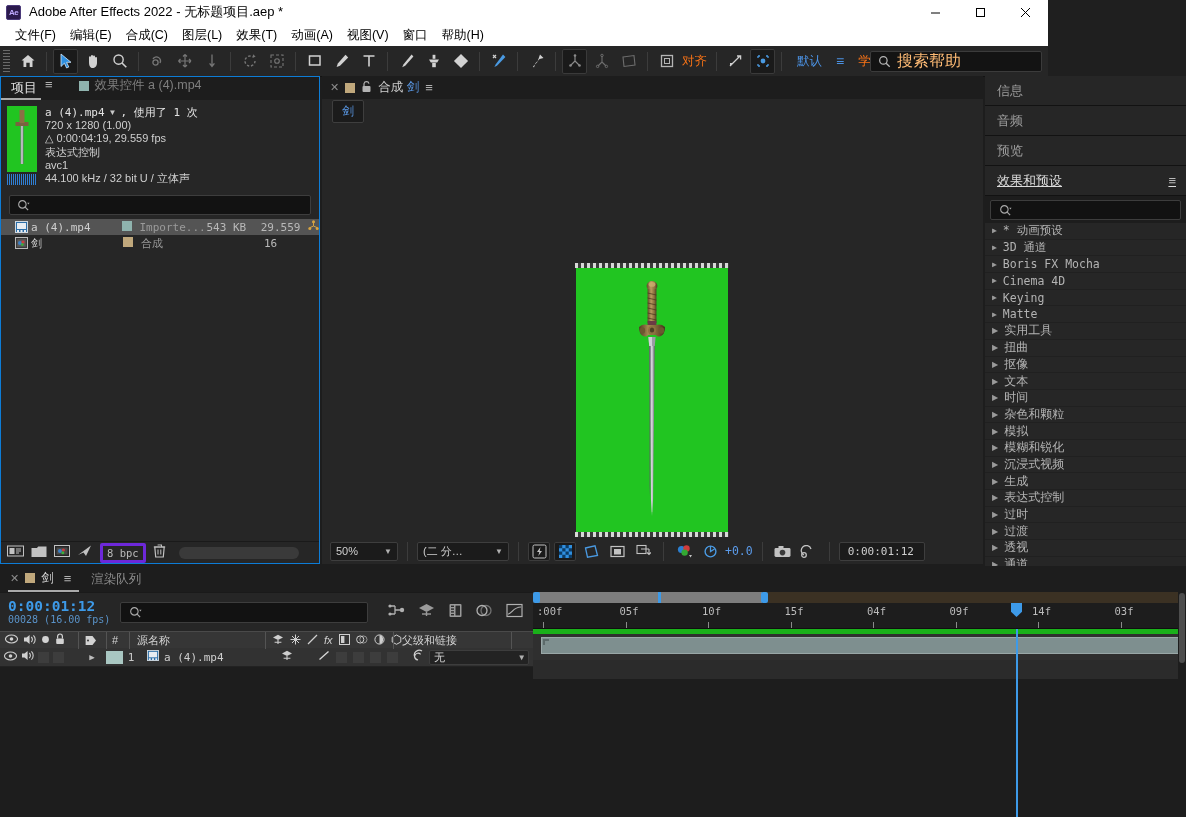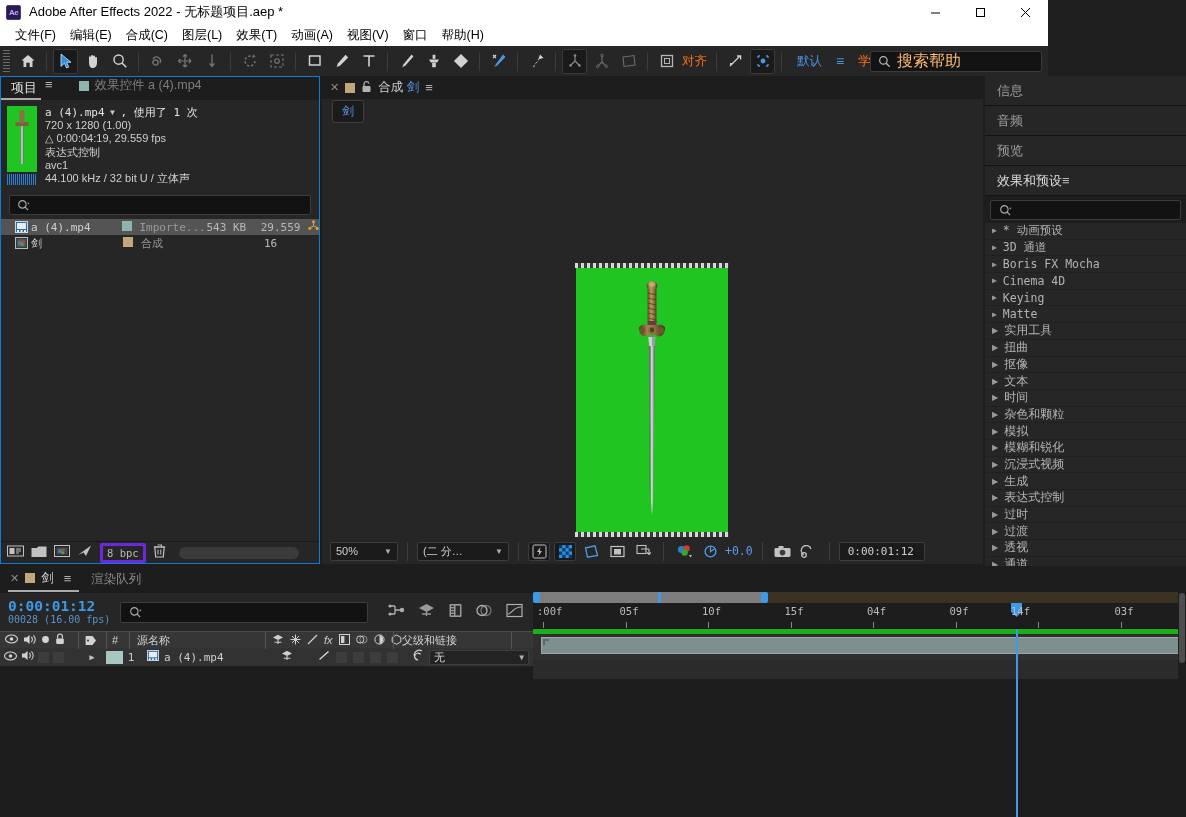--- a/index.html
+++ b/index.html
@@ -148,21 +148,21 @@
   .cbtn.on { background: #1a1a1a; box-shadow: inset 0 0 0 1px #3c3c3c; }
   .plusval { color: #5b9bea; font-size: 11.5px; font-family: "DejaVu Sans Mono", monospace; }
   .tc-box { height: 19px; background: #1b1b1b; border: 1px solid #3e3e3e; border-radius: 2px;
     display: flex; align-items: center; padding: 0 8px; font-size: 11px; color: #cfcfcf;
     font-family: "DejaVu Sans Mono", monospace; }
 
   
   #right-rail { left: 985px; top: 76px; width: 201px; height: 488px; background: #1d1d1d; }
   .rr-tab { height: 30px; display: flex; align-items: center; padding-left: 12px;
     font-size: 13px; color: #9d9d9d; border-bottom: 1px solid #121212; background: #262626; }
-  .rr-tab.cur { color: #dcdcdc; justify-content: flex-start; padding-right: 10px; }
+  .rr-tab.cur { color: #dcdcdc; justify-content: space-between; padding-right: 10px; text-decoration: underline; }
   .rr-tab.cur .ham { color: #b9b9b9; font-size: 13px; }
   .fx-search { margin: 4px 5px 3px 5px; height: 20px; background: #121212;
     border: 1px solid #3d3d3d; border-radius: 2px; display: flex; align-items: center;
     padding-left: 8px; gap: 5px; }
   .fx-list { background: #262626; }
   .fx-item { height: 16.7px; display: flex; align-items: center; gap: 6px; padding-left: 7px;
     font-size: 11.5px; color: #b3b3b3; font-family: "DejaVu Sans Mono", monospace;
     border-bottom: 1px solid #202020; }
   .fx-item .arr { font-size: 8px; color: #9a9a9a; }
   .fx-item.cjk { font-family: "Liberation Sans", sans-serif; font-size: 12px; }
@@ -1048,21 +1048,21 @@
           <div class="rtick" style="left: 86.5px;">05f</div>
           <div class="rtickmark" style="left: 92.5px;"></div>
           <div class="rtick" style="left: 169px;">10f</div>
           <div class="rtickmark" style="left: 175px;"></div>
           <div class="rtick" style="left: 251.5px;">15f</div>
           <div class="rtickmark" style="left: 257.5px;"></div>
           <div class="rtick" style="left: 334px;">04f</div>
           <div class="rtickmark" style="left: 340px;"></div>
           <div class="rtick" style="left: 416.5px;">09f</div>
           <div class="rtickmark" style="left: 422.5px;"></div>
-          <div class="rtick" style="left: 478px;">14f</div>
+          <div class="rtick" style="left: 499px;">14f</div>
           <div class="rtickmark" style="left: 505px;"></div>
           <div class="rtick" style="left: 581.5px;">03f</div>
           <div class="rtickmark" style="left: 587.5px;"></div>
         </div>
       <div class="graph-body">
         <div class="work-green"></div>
         <div style="position:absolute;left:0;right:0;top:5px;height:26px;background:#2f2f2f;"></div>
         <div class="lay-bar">
           <div class="cornertick"></div>
         </div>

